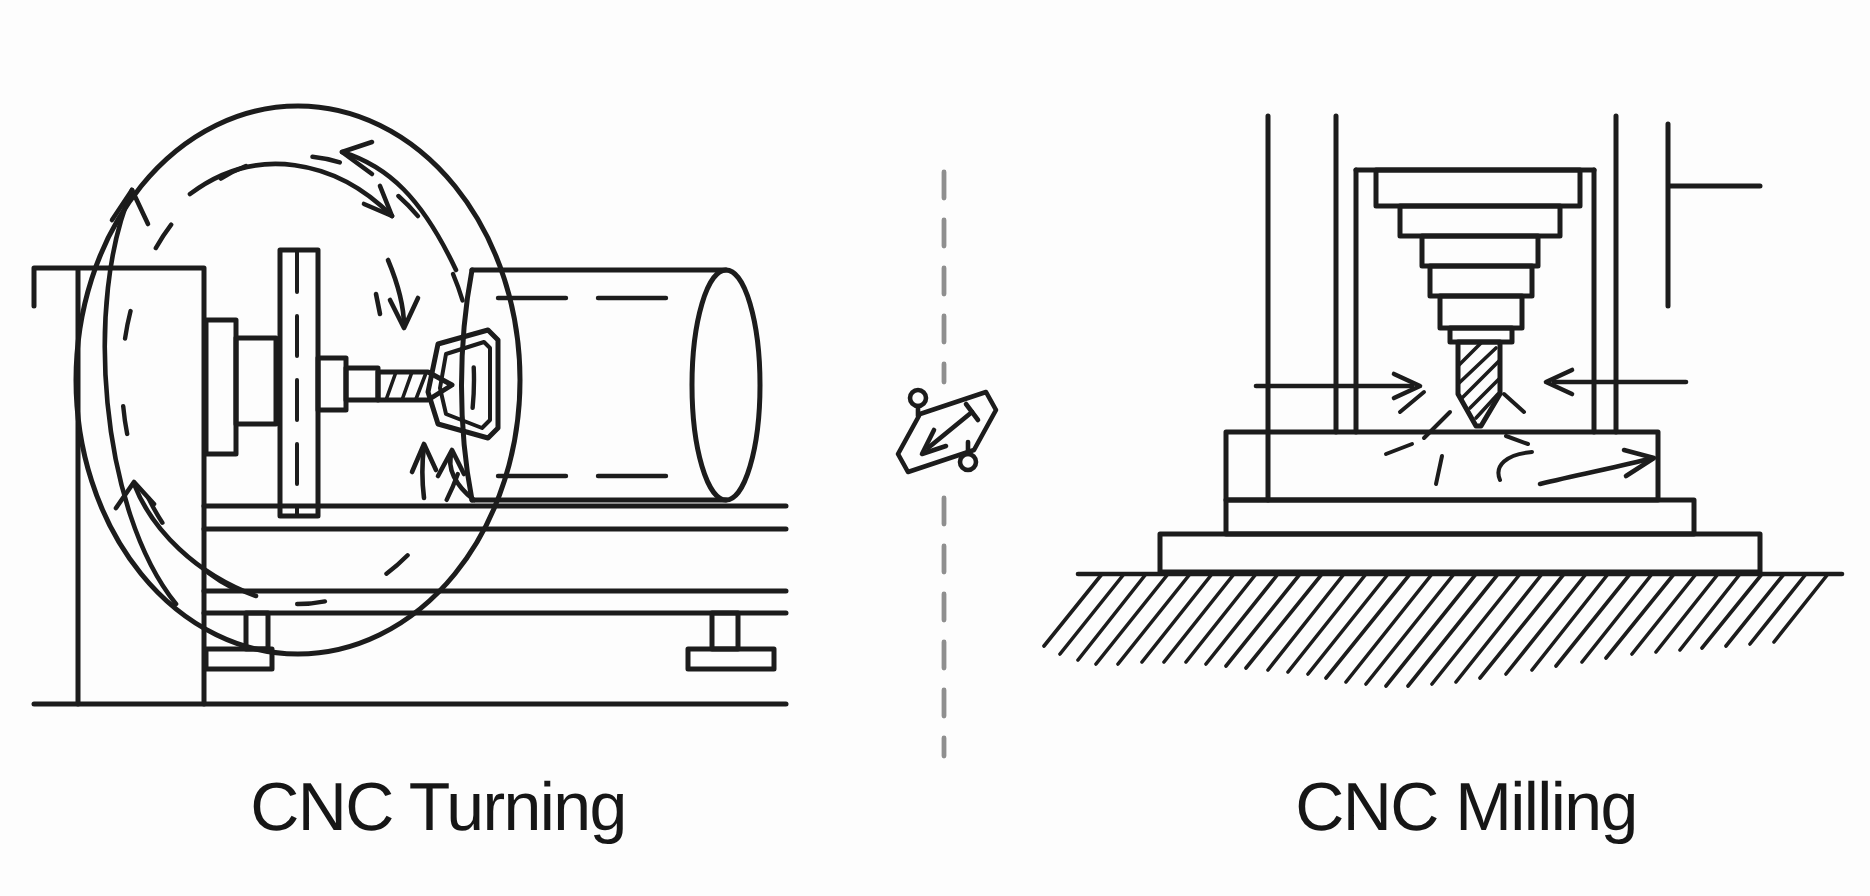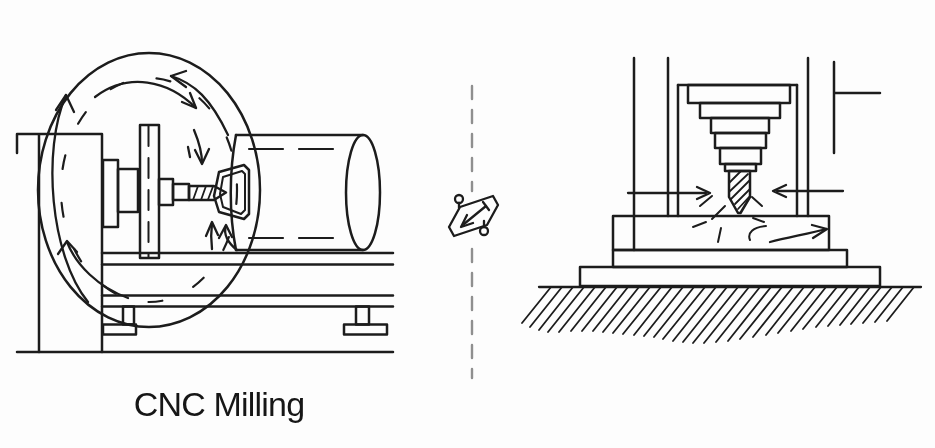--- a/index.html
+++ b/index.html
@@ -175,15 +175,16 @@
                M683,287 L644,336 M694,287 L654,337 M705,287 L663,339 M716,287 L673,341
                M727,287 L683,342 M738,287 L693,343 M749,287 L704,343 M760,287 L716,342
                M771,287 L728,341 M782,287 L740,339 M793,287 L753,337 M804,287 L766,335
                M815,287 L778,333 M826,287 L791,331 M837,287 L803,329 M848,287 L816,327
                M859,287 L828,326 M870,287 L840,325 M881,287 L851,324 M892,287 L863,323
                M903,287 L875,322 M914,287 L887,321"></path>
     </g>
   </g>
 </svg>
 
-<div class="caption turning">CNC Milling</div>
+<div class="caption turning">CNC Turning</div>
+<div class="caption milling">CNC Milling</div>
 
 </div>
 
 </body></html>

